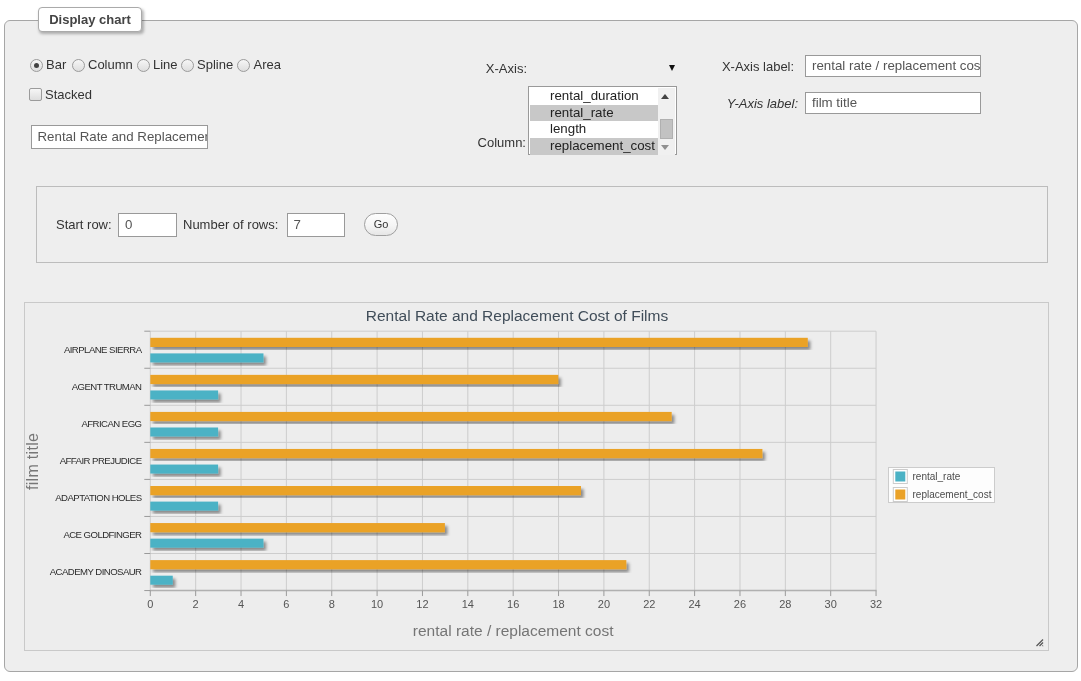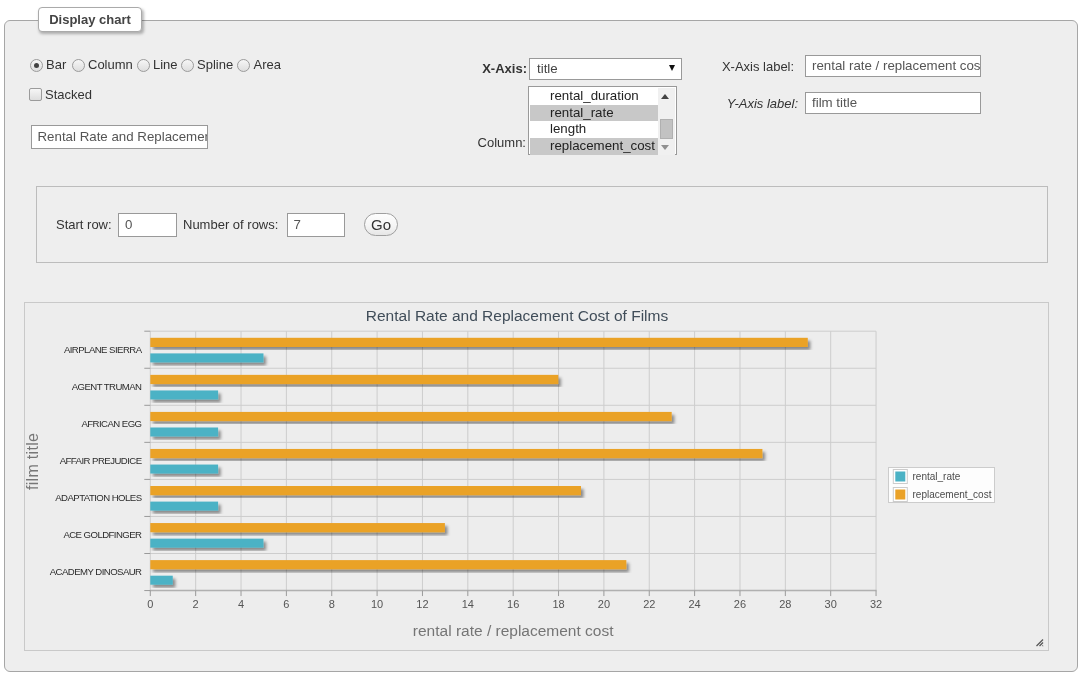--- a/index.html
+++ b/index.html
@@ -14,21 +14,21 @@
 .sel { background:#fff; border:1px solid #999; color:#444; font-size:13.3px; line-height:20px; padding-left:7px; }
 .arrow { width:0; height:0; border-left:3.8px solid transparent; border-right:3.8px solid transparent; border-top:6.5px solid #111; }
 #lb { background:#fff; border:1px solid #999; }
 .opt { position:absolute; left:1px; width:130px; height:16.7px; font-size:13.3px; color:#222; padding-left:20px; line-height:16.5px; white-space:nowrap; }
 .opt.sel2 { background:#c8c8c8; }
 #sbar { position:absolute; right:1px; top:1px; width:17px; height:66.6px; background:#f0f0f0; }
 #thumb { position:absolute; left:2px; width:13px; background:#c2c2c2; border:1px solid #b0b0b0; }
 .tri-up { width:0; height:0; border-left:4.5px solid transparent; border-right:4.5px solid transparent; border-bottom:5.5px solid #434343; }
 .tri-dn { width:0; height:0; border-left:4.5px solid transparent; border-right:4.5px solid transparent; border-top:5.5px solid #8f8f8f; }
 #srbox { left:36px; top:186px; width:1012px; height:77px; border:1px solid #bcbcbc; }
-#gobtn { left:364px; top:213px; width:34px; height:23px; border:1px solid #9f9f9f; border-radius:12px; background:linear-gradient(180deg,#fdfdfd 0%,#f5f5f5 55%,#e6e6e6 100%); font-size:15px; color:#333; text-align:center; line-height:21px; }
+#gobtn { left:364px; top:213px; width:34px; height:23px; border:1px solid #9f9f9f; border-radius:12px; background:linear-gradient(180deg,#fdfdfd 0%,#f5f5f5 55%,#e6e6e6 100%); font-size:11px; color:#333; text-align:center; line-height:21px; }
 #chart { left:24px; top:302px; width:1025px; height:349px; background:#ededed; border:1px solid #c9c9c9; }
 </style></head><body>
 <div id="wrap">
   <div id="fset" class="abs"></div>
   <div id="legendbox" class="abs">Display chart</div>
 
   <div class="abs radio on" style="left:29.5px;top:58.5px;"></div>
   <div class="abs lbl" style="left:46px;top:57px;">Bar</div>
   <div class="abs radio" style="left:71.5px;top:58.5px;"></div>
   <div class="abs lbl" style="left:88px;top:57px;">Column</div>
@@ -37,22 +37,21 @@
   <div class="abs radio" style="left:180.5px;top:58.5px;"></div>
   <div class="abs lbl" style="left:197px;top:57px;">Spline</div>
   <div class="abs radio" style="left:237px;top:58.5px;"></div>
   <div class="abs lbl" style="left:253.5px;top:57px;">Area</div>
 
   <div class="abs chk" style="left:28.5px;top:88px;"></div>
   <div class="abs lbl" style="left:45px;top:87px;">Stacked</div>
 
   <div class="abs ti" style="left:30.5px;top:125px;width:177px;height:24px;line-height:22px;">Rental Rate and Replacement Cost of Films</div>
 
-  <div class="abs lbl" style="left:472px;top:61px;width:55px;text-align:right;font-weight:bold;">X-Axis:</div>
-  <div class="abs sel" style="left:529px;top:58px;width:153px;height:22px;">title</div>
+  <div class="abs lbl" style="left:472px;top:61px;width:55px;text-align:right;">X-Axis:</div>
   <div class="abs arrow" style="left:668.5px;top:64.8px;"></div>
 
   <div class="abs lbl" style="left:471px;top:135px;width:55px;text-align:right;">Column:</div>
   <div class="abs" id="lb" style="left:528px;top:86px;width:149px;height:68.6px;">
     <div class="opt" style="top:1px;">rental_duration</div>
     <div class="opt sel2" style="top:17.7px;">rental_rate</div>
     <div class="opt" style="top:34.4px;">length</div>
     <div class="opt sel2" style="top:51.1px;">replacement_cost</div>
     <div id="sbar">
       <div class="tri-up" style="position:absolute;left:3px;top:6px;"></div>

